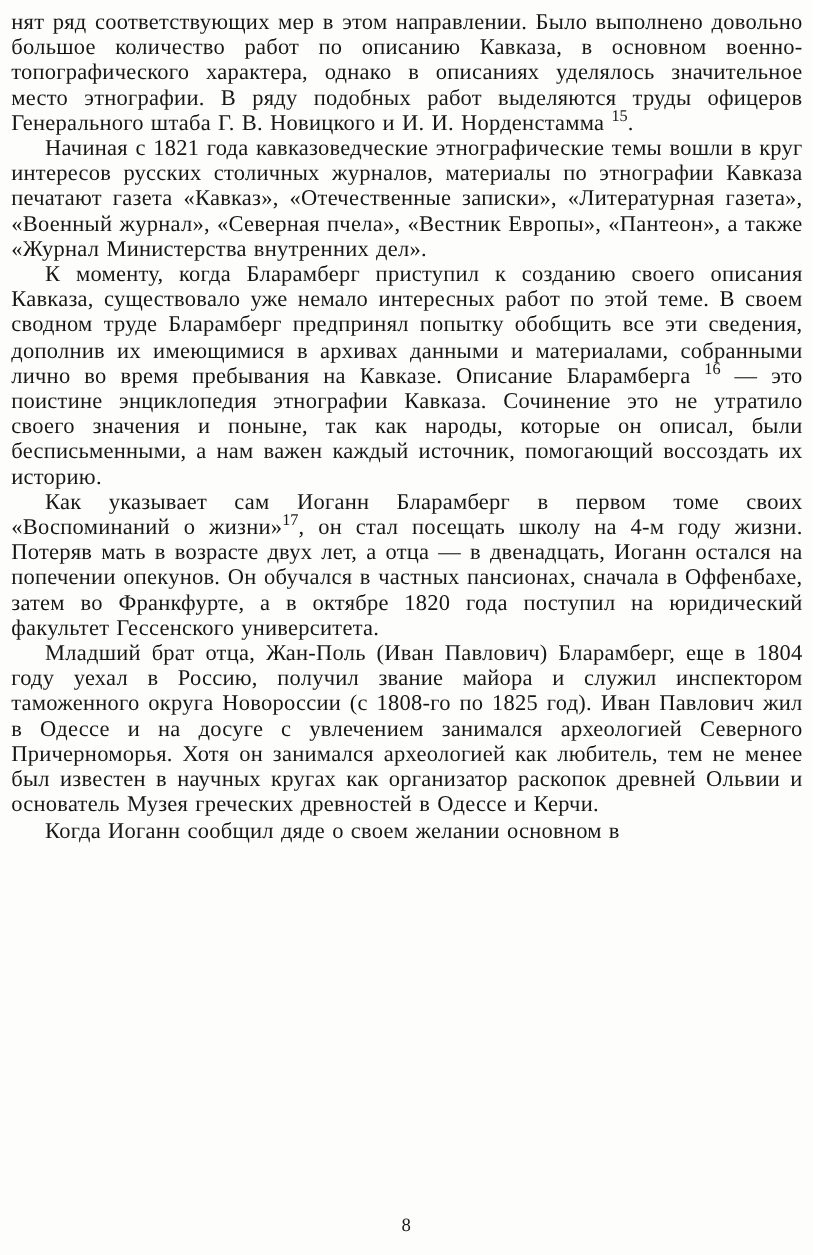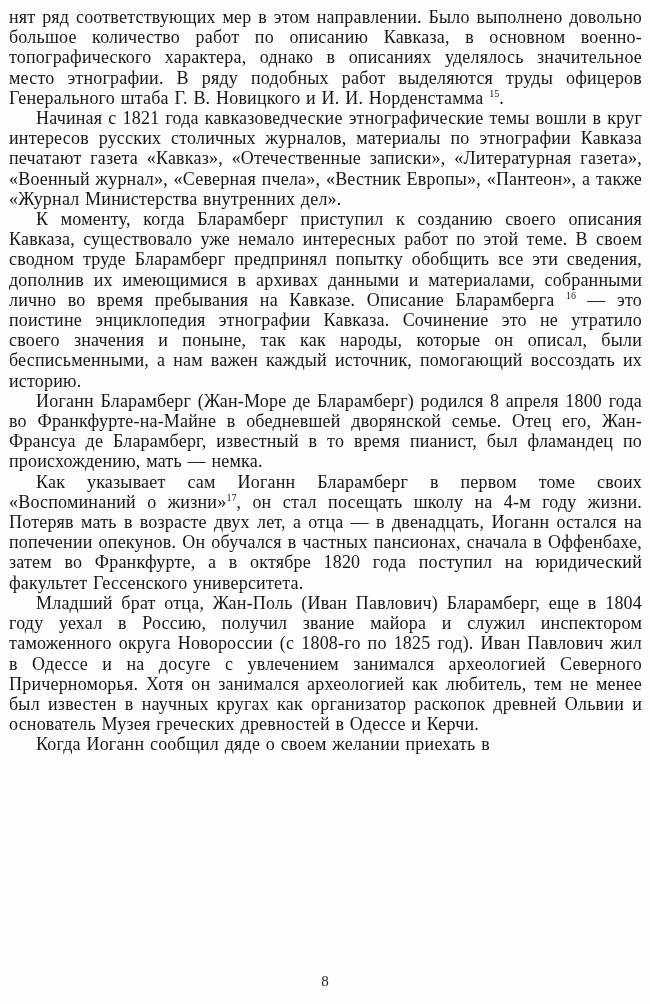--- a/index.html
+++ b/index.html
@@ -27,21 +27,21 @@
     word-spacing: 1px;
   }
   .text-block p {
     margin: 0;
     padding: 0;
   }
   .text-block p.indent {
     text-indent: 27px;
   }
   sup.fnref {
-    font-size: 10px;
+    font-size: 13px;
     line-height: 0;
     vertical-align: super;
     letter-spacing: 0;
   }
   .page-number {
     position: absolute;
     bottom: 14px;
     left: 0;
     width: 100%;
     text-align: center;
@@ -55,24 +55,23 @@
 <div class="page">
   <div class="text-block">
 
     <p class="para"><span>нят ряд соответствующих мер в этом направлении. Было выполнено довольно большое количество работ по описанию Кавказа, в основном военно-топографического характера, однако в описаниях уделялось значительное место этнографии. В ряду подобных работ выделяются труды офицеров Генерального штаба Г. В. Новицкого и И. И. Норденстамма </span><sup class="fnref">15</sup><span>.</span></p>
 
     <p class="para indent"><span>Начиная с 1821 года кавказоведческие этнографические темы вошли в круг интересов русских столичных журналов, материалы по этнографии Кавказа печатают газета «Кавказ», «Отечественные записки», «Литературная газета», «Военный журнал», «Северная пчела», «Вестник Европы», «Пантеон», а также «Журнал Министерства внутренних дел».</span></p>
 
     <p class="para indent"><span>К моменту, когда Бларамберг приступил к созданию своего описания Кавказа, существовало уже немало интересных работ по этой теме. В своем сводном труде Бларамберг предпринял попытку обобщить все эти сведения, дополнив их имеющимися в архивах данными и материалами, собранными лично во время пребывания на Кавказе. Описание Бларамберга </span><sup class="fnref">16</sup><span> — это поистине энциклопедия этнографии Кавказа. Сочинение это не утратило своего значения и поныне, так как народы, которые он описал, были бесписьменными, а нам важен каждый источник, помогающий воссоздать их историю.</span></p>
 
 
-    <p class="para indent"><span>Иоганн Бларамберг (Жан-Море де Бларамберг) родился 8 апреля 1800 года во Франкфурте-на-Майне в обедневшей дворянской семье. Отец его, Жан-Франсуа де Бларамберг, известный в то время пианист, был фламандец по происхождению, мать — немка.</span></p>
 
     <p class="para indent"><span>Как указывает сам Иоганн Бларамберг в первом томе своих «Воспоминаний о жизни»</span><sup class="fnref">17</sup><span>, он стал посещать школу на 4-м году жизни. Потеряв мать в возрасте двух лет, а отца — в двенадцать, Иоганн остался на попечении опекунов. Он обучался в частных пансионах, сначала в Оффенбахе, затем во Франкфурте, а в октябре 1820 года поступил на юридический факультет Гессенского университета.</span></p>
 
     <p class="para indent"><span>Младший брат отца, Жан-Поль (Иван Павлович) Бларамберг, еще в 1804 году уехал в Россию, получил звание майора и служил инспектором таможенного округа Новороссии (с 1808-го по 1825 год). Иван Павлович жил в Одессе и на досуге с увлечением занимался археологией Северного Причерноморья. Хотя он занимался археологией как любитель, тем не менее был известен в научных кругах как организатор раскопок древней Ольвии и основатель Музея греческих древностей в Одессе и Керчи.</span></p>
 
-    <p class="para indent"><span>Когда Иоганн сообщил дяде о своем желании приехать в</span></p>
+    <p class="para indent"><span>Когда Иоганн сообщил дяде о своем желании основном в</span></p>
 
   </div>
 
   <div class="page-number">8</div>
 </div>
 
 </body></html>

